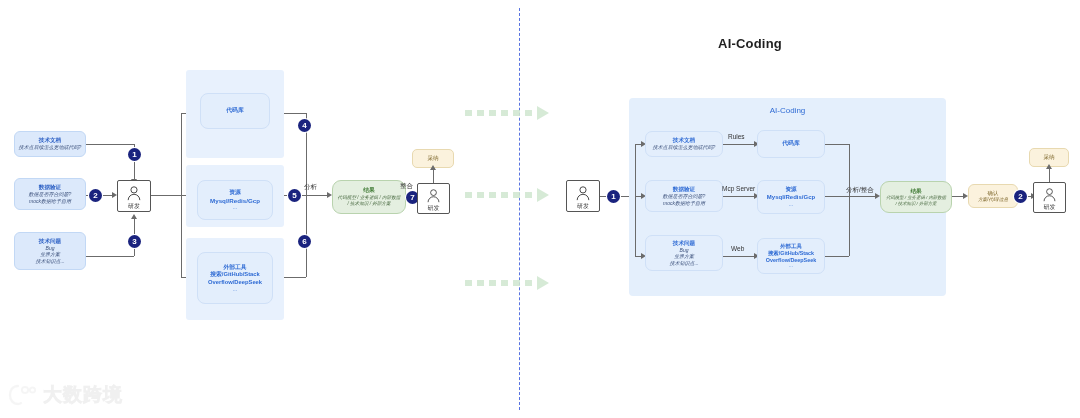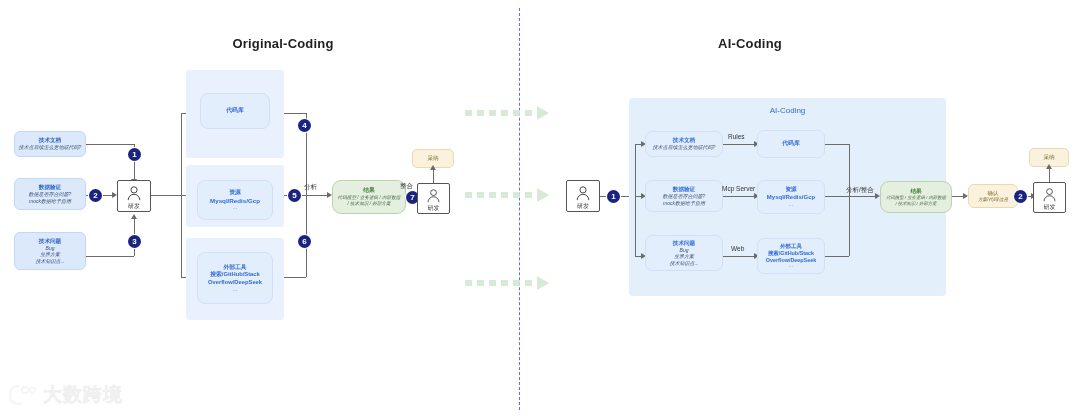--- a/index.html
+++ b/index.html
@@ -121,21 +121,20 @@
   .wm-text{
     font-size:19px;font-weight:bold;color:#efefef;letter-spacing:1px;
     -webkit-text-stroke:.7px #e2e2e2;
   }
 </style>
 </head>
 <body>
 
 <div class="canvas">
 
-  <div class="abs panel-title" style="left:193px;top:36px;width:180px;">Original-Coding</div>
   <div class="abs panel-title" style="left:660px;top:36px;width:180px;">AI-Coding</div>
 
   <div class="abs divider" style="left:519px;top:8px;height:402px;"></div>
 
   <div class="abs flowarrow" style="left:465px;top:106px;">
     <div class="dashline"></div>
       <div class="head"></div>
   </div>
   <div class="abs flowarrow" style="left:465px;top:188px;">
     <div class="dashline"></div>

